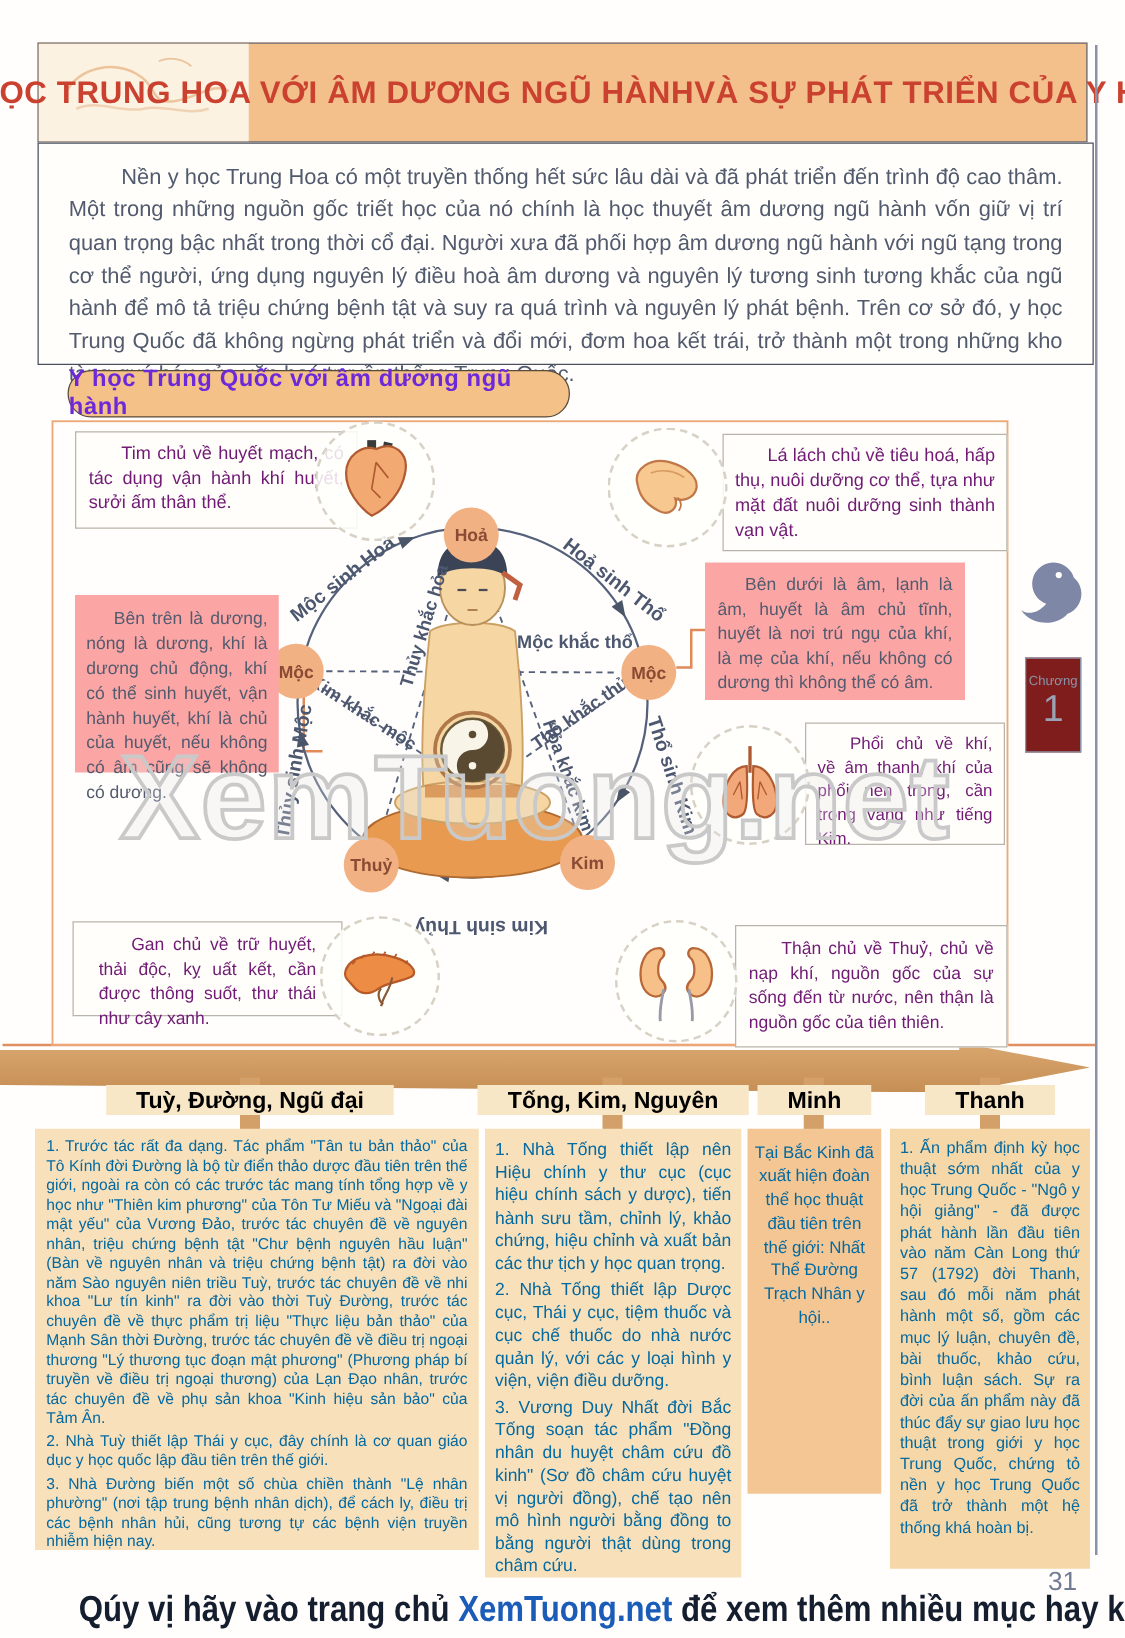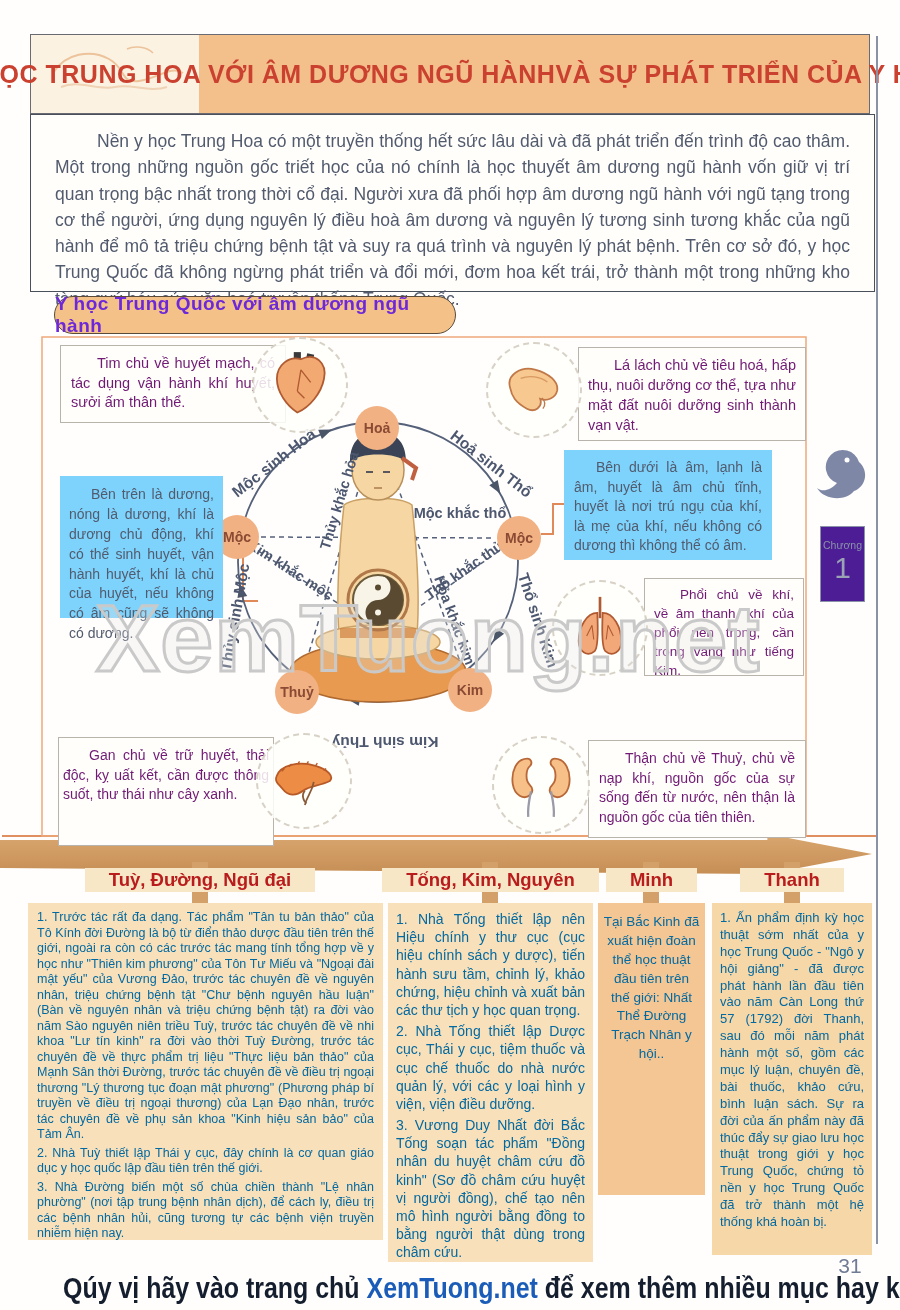--- a/index.html
+++ b/index.html
@@ -18,33 +18,33 @@
   .intro-box p{margin:0;font-size:17.5px;line-height:1.5;color:#525b6e;text-align:justify;text-indent:42px;}
 
   
   .pill{left:54px;top:296px;width:402px;height:38px;border-radius:19px;background:#f4c289;border:1.5px solid #5a4a3a;
         display:flex;align-items:center;justify-content:center;box-sizing:border-box;}
   .pill span{font-weight:bold;font-size:19px;color:#6d28d9;letter-spacing:.5px;}
 
   
   .obox{background:#fffefa;border:1px solid #b9b4ab;box-sizing:border-box;z-index:4;}
   .obox p{margin:0;color:#701a75;text-align:justify;text-indent:26px;}
-  .ybox{background:#7dd3fc;box-sizing:border-box;z-index:4;}
+  .ybox{background:#fca5a5;box-sizing:border-box;z-index:4;}
   .ybox p{margin:0;color:#525b6e;text-align:justify;text-indent:22px;}
   .box-heart{left:60px;top:345px;width:226px;height:78px;padding:8px 10px;}
   .box-heart p{font-size:14.5px;line-height:1.35;}
   .box-spleen{left:578px;top:347px;width:228px;height:94px;padding:7px 9px;}
   .box-spleen p{font-size:14.5px;line-height:1.38;}
   .box-yang{left:60px;top:476px;width:163px;height:142px;padding:9px 9px;}
   .box-yang p{font-size:14px;line-height:1.42;}
   .box-yin{left:564px;top:450px;width:208px;height:110px;padding:8px 10px;}
   .box-yin p{font-size:14px;line-height:1.4;}
   .box-lungs{left:644px;top:578px;width:160px;height:98px;padding:7px 9px;}
   .box-lungs p{font-size:13.5px;line-height:1.4;}
-  .box-liver{left:58px;top:737px;width:216px;height:109px;padding:8px 4px;}
+  .box-liver{left:58px;top:737px;width:216px;height:76px;padding:8px 20px;}
   .box-liver p{font-size:14px;line-height:1.4;}
   .box-kidneys{left:588px;top:740px;width:218px;height:98px;padding:8px 10px;}
   .box-kidneys p{font-size:14px;line-height:1.4;}
 
   .organ-circle{border:2px dashed #d8d2c6;border-radius:50%;background:rgba(255,255,252,.85);z-index:5;
                 display:flex;align-items:center;justify-content:center;}
   .oc-heart{left:252px;top:337px;width:92px;height:92px;}
   .oc-spleen{left:486px;top:342px;width:92px;height:92px;}
   .oc-lungs{left:552px;top:580px;width:92px;height:92px;}
   .oc-liver{left:256px;top:733px;width:92px;height:92px;}
@@ -56,34 +56,34 @@
   .khac-label{font-family:"Liberation Sans",sans-serif;font-weight:bold;font-size:14.5px;fill:#4d5870;text-anchor:middle;}
   .node-label{font-family:"Liberation Sans",sans-serif;font-weight:bold;font-size:14px;fill:#8a4a33;text-anchor:middle;}
 
   
   .watermark{left:96px;top:584px;z-index:8;font-weight:bold;font-size:95px;letter-spacing:1px;
              color:rgba(230,230,230,0.28);-webkit-text-stroke:3px #c9c9c9;white-space:nowrap;pointer-events:none;}
 
   
   .v-rule{left:876px;top:36px;width:2px;height:1208px;background:#8a92a6;}
   .comma-icon{left:816px;top:444px;width:50px;height:62px;z-index:10;}
-  .chapter-box{left:820px;top:526px;width:45px;height:76px;background:#4c1d95;border:1px solid #8a93a8;box-sizing:border-box;
+  .chapter-box{left:820px;top:526px;width:45px;height:76px;background:#7f1d1d;border:1px solid #8a93a8;box-sizing:border-box;
                display:flex;flex-direction:column;align-items:center;z-index:10;}
   .chapter-label{font-size:10.5px;color:#8a93a8;margin-top:12px;}
   .chapter-number{font-size:30px;color:#9aa2b5;line-height:1.1;}
   .chapter-title-box{left:820px;top:602px;width:45px;height:212px;background:#8d96b4;z-index:10;box-sizing:border-box;
                      display:flex;flex-direction:column;justify-content:space-between;align-items:center;padding:36px 2px 8px 2px;}
   .chapter-title-box .txt{font-size:10.5px;font-weight:bold;color:#39466f;text-align:center;line-height:1.55;}
 
   
   .orange-hr{left:2px;top:835px;width:874px;height:2px;background:#e09060;}
   .arrow-bar{left:0;top:834px;width:872px;height:40px;background:linear-gradient(#d9a770,#c68e55);
              clip-path:polygon(0 15%,88% 15%,88% 0,100% 50%,88% 100%,0 85%);}
   .tl-header{top:869px;height:22px;display:flex;align-items:center;justify-content:center;z-index:4;}
-  .tl-header span{font-weight:bold;font-size:18.5px;color:#b91c1c;background:#f8e7c6;padding:1px 24px;white-space:nowrap;}
+  .tl-header span{font-weight:bold;font-size:18.5px;color:#000000;background:#f8e7c6;padding:1px 24px;white-space:nowrap;}
   .th1{left:70px;width:260px;}
   .th2{left:388px;width:205px;}
   .th3{left:598px;width:107px;}
   .th4{left:712px;width:160px;}
   .tab{width:16px;background:#d2a068;z-index:2;}
   .tab-top{top:862px;height:10px;}
   .tab-bot{top:892px;height:12px;}
   .tcol{top:903px;box-sizing:border-box;overflow:hidden;z-index:4;}
   .tcol p{margin:0 0 3px 0;color:#0369a1;text-align:justify;}
   .tcol1{left:28px;width:355px;height:337px;background:#f8e0ba;padding:7px 9px;}

